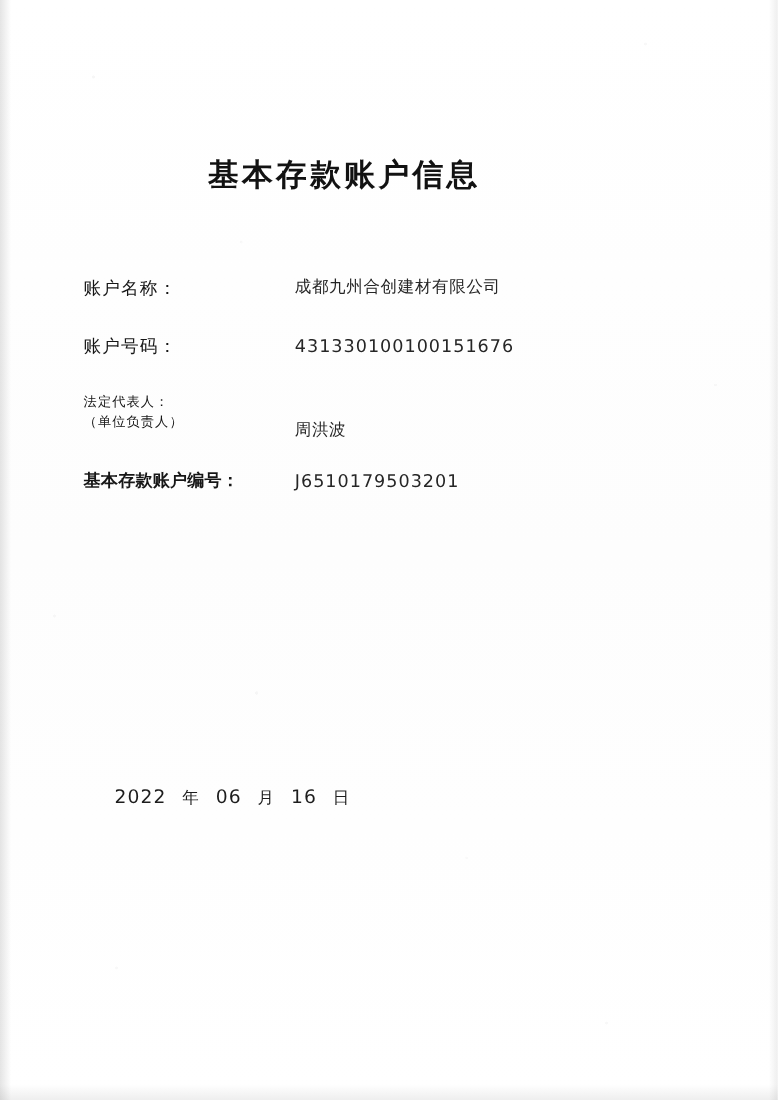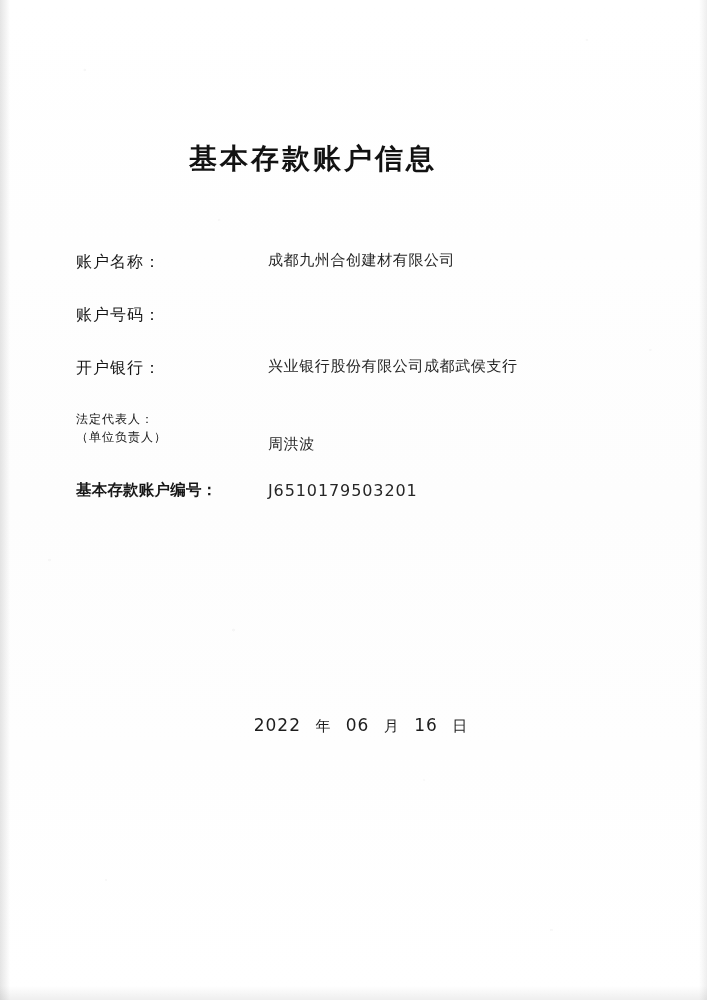--- a/index.html
+++ b/index.html
@@ -134,21 +134,20 @@
     letter-spacing: 0.2px;
     font-size: 15.5px;
     font-weight: bold;
   }
 
   .date-line {
     position: absolute;
     top: 715px;
     left: 0;
     width: 622px;
-    text-align: center;
     font-family: "DejaVu Sans", sans-serif;
     font-size: 17px;
     color: #1d1d1d;
     letter-spacing: 1px;
     padding-left: 100px;
     box-sizing: border-box;
   }
   .date-line span { margin: 0 4px; }
   .date-unit {
     font-family: "DejaVu Serif", serif;
@@ -168,26 +167,23 @@
 
   <div class="fields">
 
     <div class="field-row">
       <div class="field-label">账户名称：</div>
       <div class="field-value">成都九州合创建材有限公司</div>
     </div>
 
     <div class="field-row">
       <div class="field-label">账户号码：</div>
-    </div>
-
-    <div class="field-row">
-      <div class="field-label">开户银行：</div>
-      <div class="field-value">兴业银行股份有限公司成都武侯支行</div>
-    </div>
+      <div class="field-value mono-num">431330100100151676</div>
+    </div>
+
 
     <div class="field-row row-rep">
       <div class="rep-label-block">
         <div class="rep-line1">法定代表人：</div>
         <div class="rep-line2">（单位负责人）</div>
       </div>
       <div class="field-value rep-value">周洪波</div>
     </div>
 
     <div class="field-row row-acctno">

